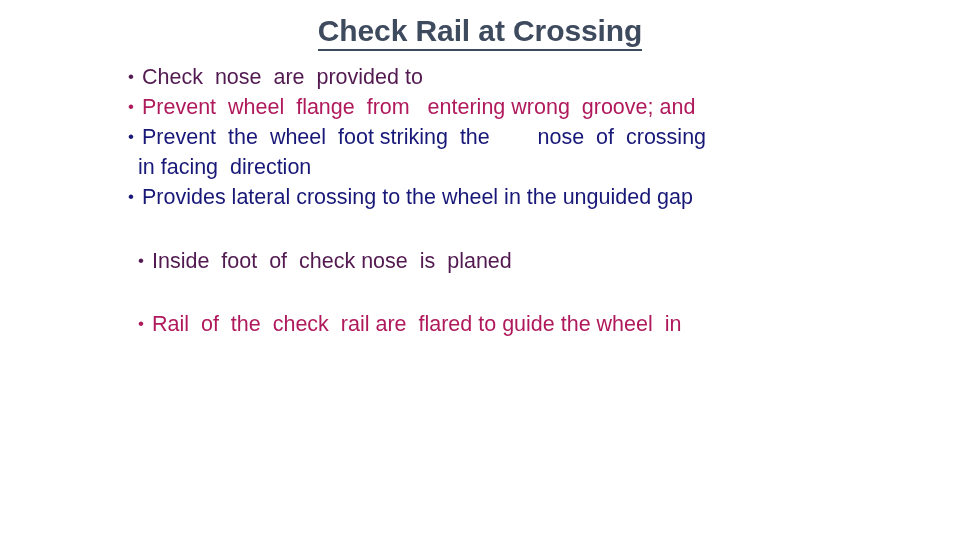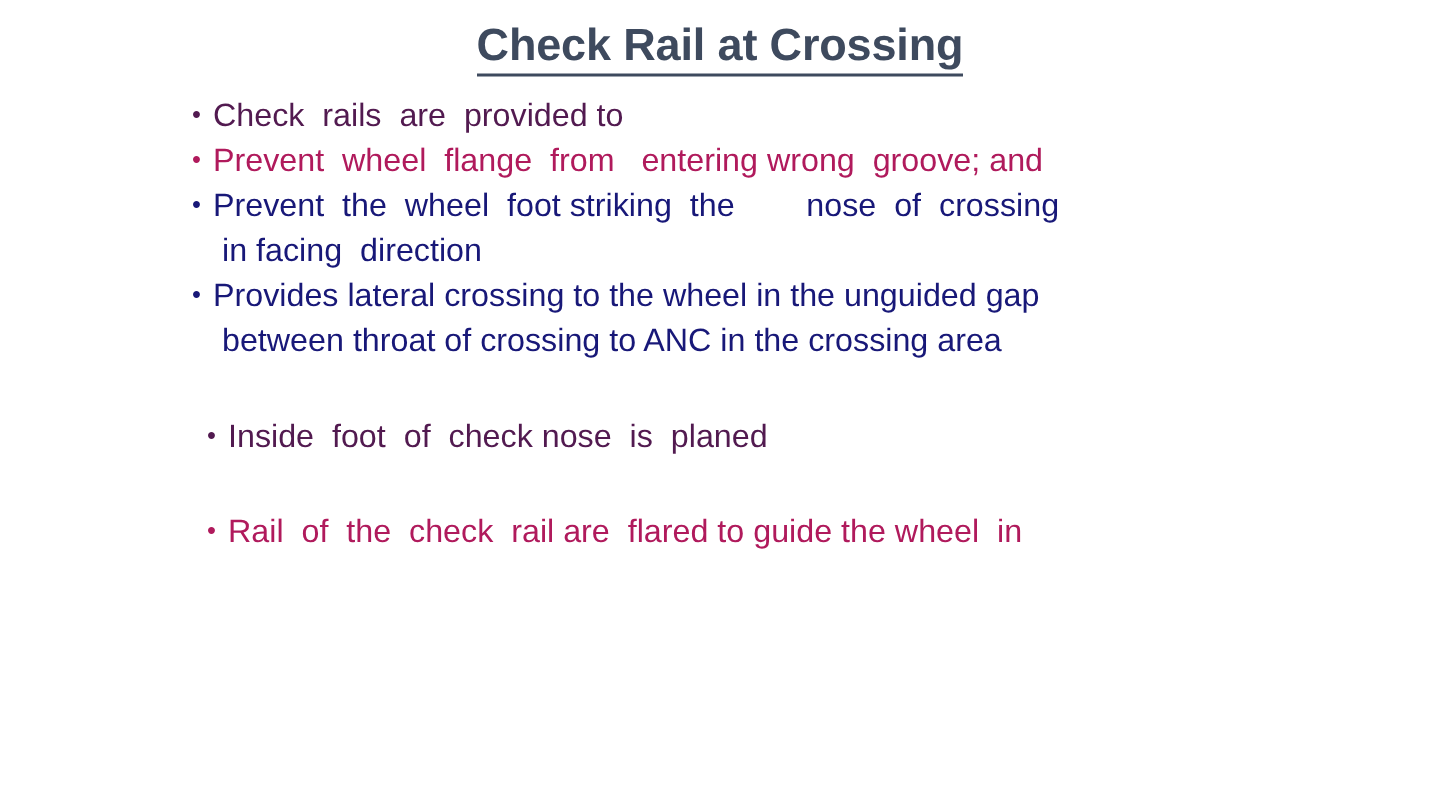--- a/index.html
+++ b/index.html
@@ -67,21 +67,21 @@
     text-align: left;
   }
 
   .bullet-row .btext {
     flex: 1 1 auto;
     white-space: pre-wrap;
   }
 
   
   .cont-line {
-    margin-left: 20px;
+    margin-left: 10px;
     font-size: 21.5px;
     line-height: 30px;
     white-space: pre-wrap;
   }
 
   
   .c-plum  { color: #521a50; }
   .c-crim  { color: #b01a5c; }
   .c-navy  { color: #181878; }
 
@@ -102,39 +102,38 @@
 <div class="slide">
 
   <div class="slide-title">
     <span class="tl-text">Check Rail at Crossing</span>
   </div>
 
   <div class="body-block">
 
     <div class="bullet-row c-plum">
       <span class="dot">•</span>
-      <span class="btext">Check  rails  are  provided to</span>
+      <span class="btext">Check  nose  are  provided to</span>
     </div>
 
     <div class="bullet-row c-crim grp-a">
       <span class="dot">•</span>
       <span class="btext">Prevent  wheel  flange  from   entering wrong  groove; and</span>
     </div>
 
     <div class="bullet-row c-navy grp-a">
       <span class="dot">•</span>
       <span class="btext">Prevent  the  wheel  foot striking  the        nose  of  crossing</span>
     </div>
     <div class="cont-line c-navy">in facing  direction</div>
 
     <div class="bullet-row c-navy grp-a">
       <span class="dot">•</span>
       <span class="btext">Provides lateral crossing to the wheel in the unguided gap</span>
     </div>
-    <div class="cont-line c-navy">between throat of crossing to ANC in the crossing area</div>
 
     <div class="spacer-1"></div>
 
     <div class="indent-group">
 
       <div class="bullet-row c-plum grp-b">
         <span class="dot">•</span>
         <span class="btext">Inside  foot  of  check nose  is  planed</span>
       </div>
 

